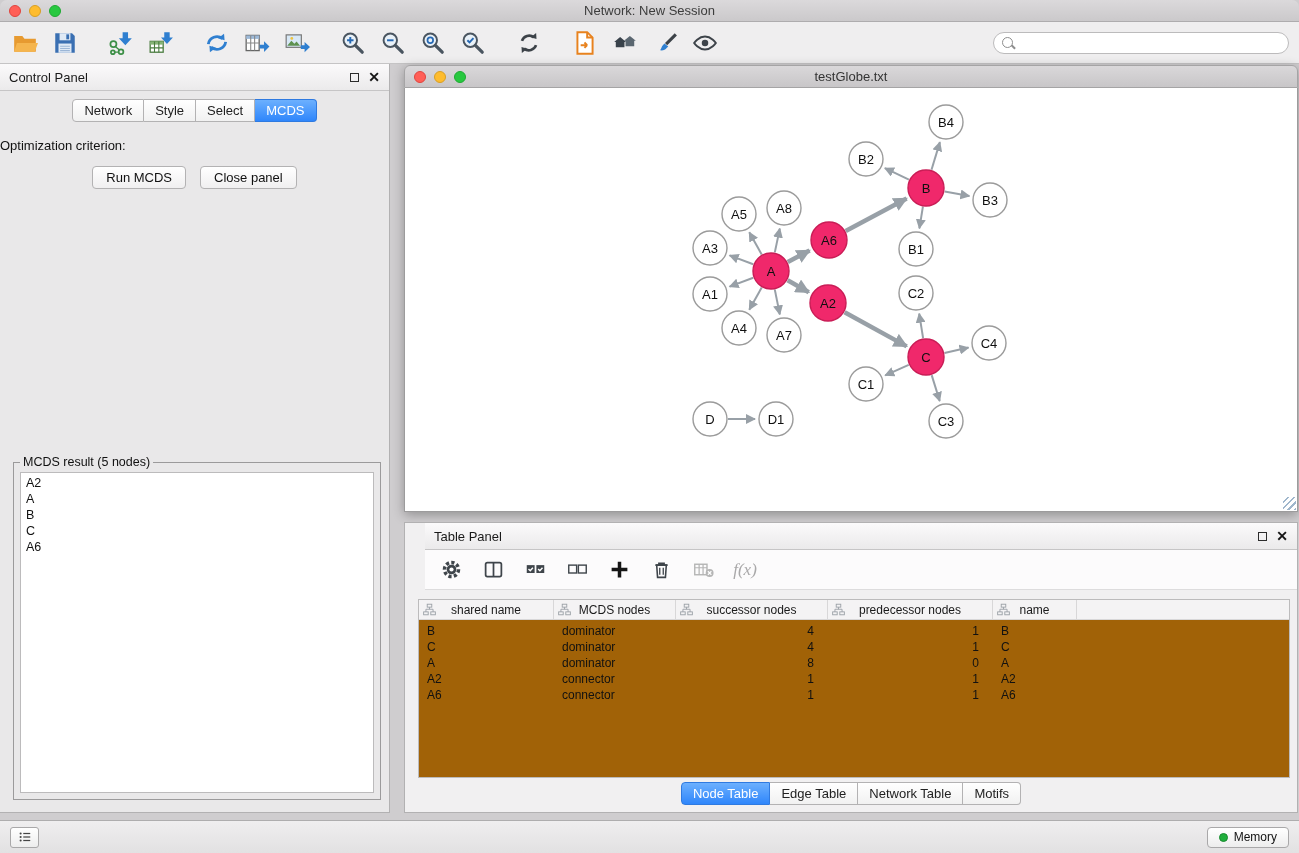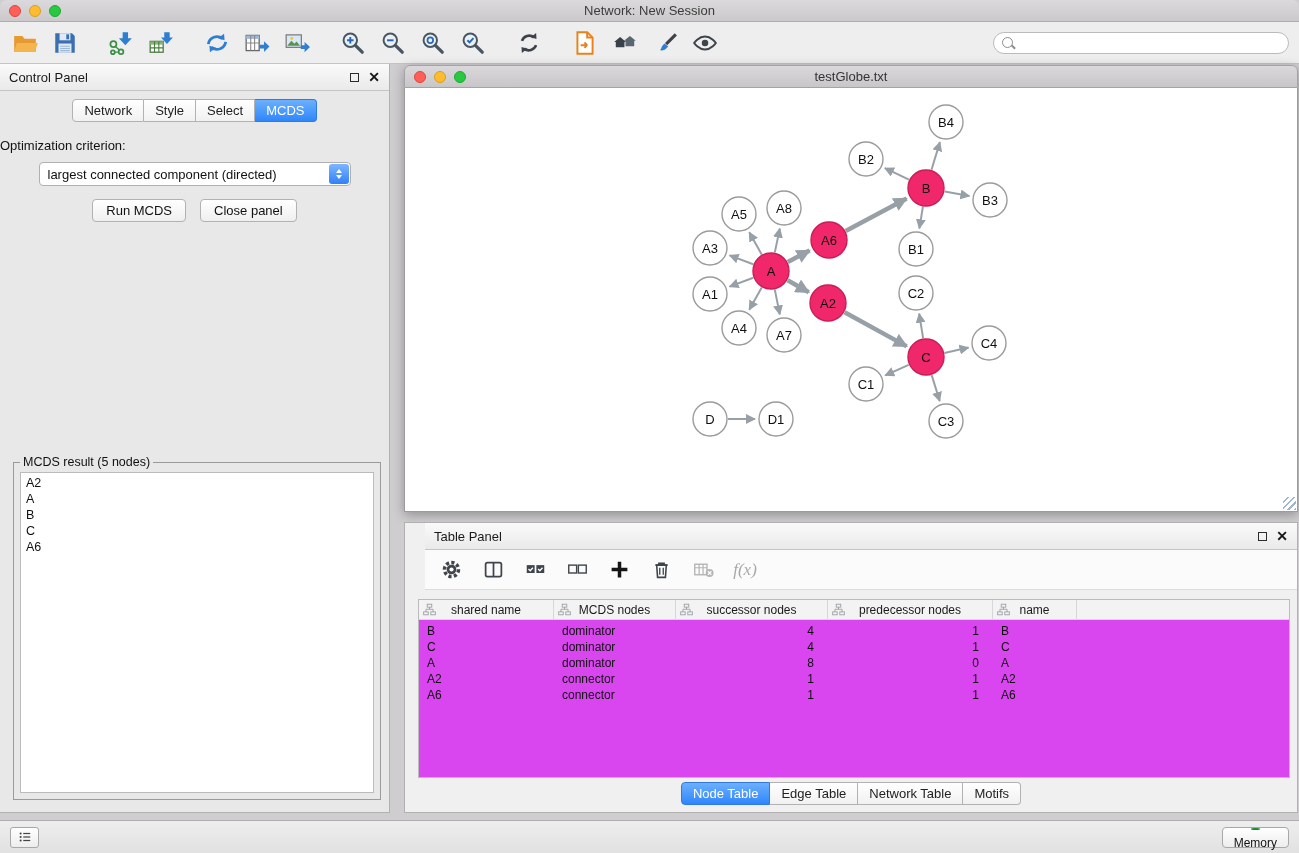--- a/index.html
+++ b/index.html
@@ -77,37 +77,37 @@
   .resize-grip { position:absolute; right:1px; bottom:1px; width:13px; height:13px;
     background:repeating-linear-gradient(135deg, transparent 0 3px, #9fb6cc 3px 4.5px); }
 
   
   .table-panel { position:absolute; left:404px; top:458px; width:894px; height:291px;
     background:#f1f0f1; border:1px solid #b2b1b2;padding-left:20px; }
   .tp-toolbar { height:40px; background:#fcfbfc; border-bottom:1px solid #dddcdd; display:flex; align-items:center; padding:0 14px; }
   .tp-toolbar .tbicon { width:24px; height:24px; margin-right:18px; }
   .tp-toolbar .tbicon svg { width:21px; height:21px; }
   .fx { font-family:"Liberation Serif", serif; font-style:italic; color:#a9a8a9; font-size:17px; }
-  .tp-table { position:absolute; left:13px; right:7px; top:76px; bottom:34px; background:#d946ef; border:1px solid #bcbbbc; overflow:hidden; }
+  .tp-table { position:absolute; left:13px; right:7px; top:76px; bottom:34px; background:#a16207; border:1px solid #bcbbbc; overflow:hidden; }
   .thead { display:flex; height:20px; background:#f4f3f4; border-bottom:1px solid #d8d7d8; }
   .th { position:relative; border-right:1px solid #d8d7d8; font-size:12px; display:flex; align-items:center; justify-content:center; color:#1a1a1a; flex:none; }
   .th svg { position:absolute; left:4px; width:13px; height:13px; }
   .th.fill { flex:1; border-right:none; }
   .tbody { padding-top:3px; }
   .tr { display:flex; height:16px; align-items:center; font-size:12px; }
   .td { flex:none; padding:0 14px 0 8px; white-space:nowrap; }
   .tp-tabs { position:absolute; left:0; right:0; bottom:7px; justify-content:center; }
 
   
   .statusbar { height:33px; border-top:1px solid #aeadae; background:linear-gradient(#efeeef,#e2e1e2);
     display:flex; align-items:center; padding:0 10px; }
   .list-btn { width:29px; height:21px; border:1px solid #a9a8a9; border-radius:3px;
     background:linear-gradient(#ffffff,#ededed); display:inline-flex; align-items:center; justify-content:center; }
   .memory-btn { margin-left:auto; height:21px; border:1px solid #a9a8a9; border-radius:4px;
-    background:linear-gradient(#ffffff,#ededed); display:inline-flex; align-items:center; gap:6px; padding:0 11px; font-size:12px;flex-direction:column; }
+    background:linear-gradient(#ffffff,#ededed); display:inline-flex; align-items:center; gap:6px; padding:0 11px; font-size:12px; }
   .memory-dot { width:9px; height:9px; border-radius:50%; background:#1fae3c; border:1px solid #188a2f; }
 </style>
 </head>
 <body>
 
 <div class="app">
 
   <div class="titlebar">
     <div class="lights">
       <span class="light red"></span>
@@ -258,27 +258,20 @@
           <span class="close-x">✕</span>
         </span>
       </div>
       <div class="seg cp-tabs">
           <div class="tab">Network</div>
           <div class="tab">Style</div>
           <div class="tab">Select</div>
           <div class="tab active">MCDS</div>
         </div>
       <div class="opt-label">Optimization criterion:</div>
-      <div class="dropdown">
-        <span class="dd-value">largest connected component (directed)</span>
-        <span class="dd-stepper">
-          <span class="up"></span>
-            <span class="down"></span>
-        </span>
-      </div>
       <div class="cp-buttons">
         <button class="btn">Run MCDS</button>
         <button class="btn">Close panel</button>
       </div>
       <fieldset class="result">
         <legend>MCDS result (5 nodes)</legend>
         <div class="result-list">
             <div>A2</div>
             <div>A</div>
             <div>B</div>

